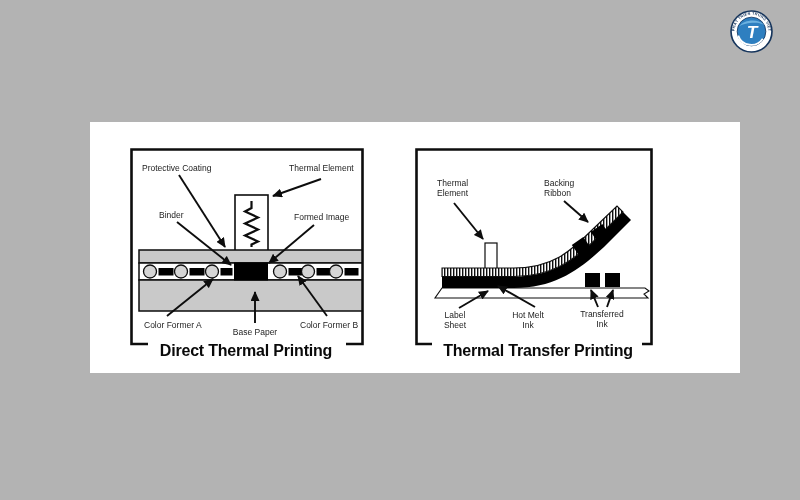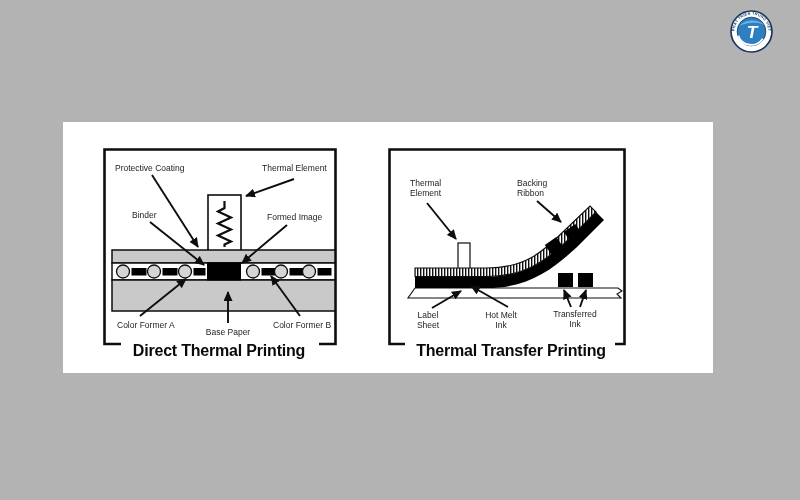--- a/index.html
+++ b/index.html
@@ -1,18 +1,18 @@
 <!DOCTYPE html>
 <html><head>
 <meta charset="utf-8">
 <style>
   html,body{margin:0;padding:0;}
   body{width:800px;height:500px;background:#b3b3b3;position:relative;overflow:hidden;
        font-family:"Liberation Sans", sans-serif;}
-  .panel{position:absolute;left:63px;top:122px;width:650px;height:251px;background:#ffffff;}
+  .panel{position:absolute;left:90px;top:122px;width:650px;height:251px;background:#ffffff;}
   .diagram{position:absolute;}
   .lbl{font-size:8.5px;fill:#1c1c1c;}
   .title{font-size:16px;font-weight:bold;fill:#0a0a0a;letter-spacing:-0.2px;}
   .frame{fill:none;stroke:#0d0d0d;stroke-width:2.6px;}
   .arrow{stroke:#0d0d0d;stroke-width:1.9px;fill:none;}
   .outline{stroke:#0d0d0d;}
   .logo{position:absolute;left:730px;top:10px;width:43px;height:43px;}
   .logo-arc{font-size:3.7px;font-weight:bold;fill:#16355c;letter-spacing:0.25px;}
   .logo-letter{font-size:17px;font-weight:bold;font-style:italic;fill:#ffffff;}
 </style>

